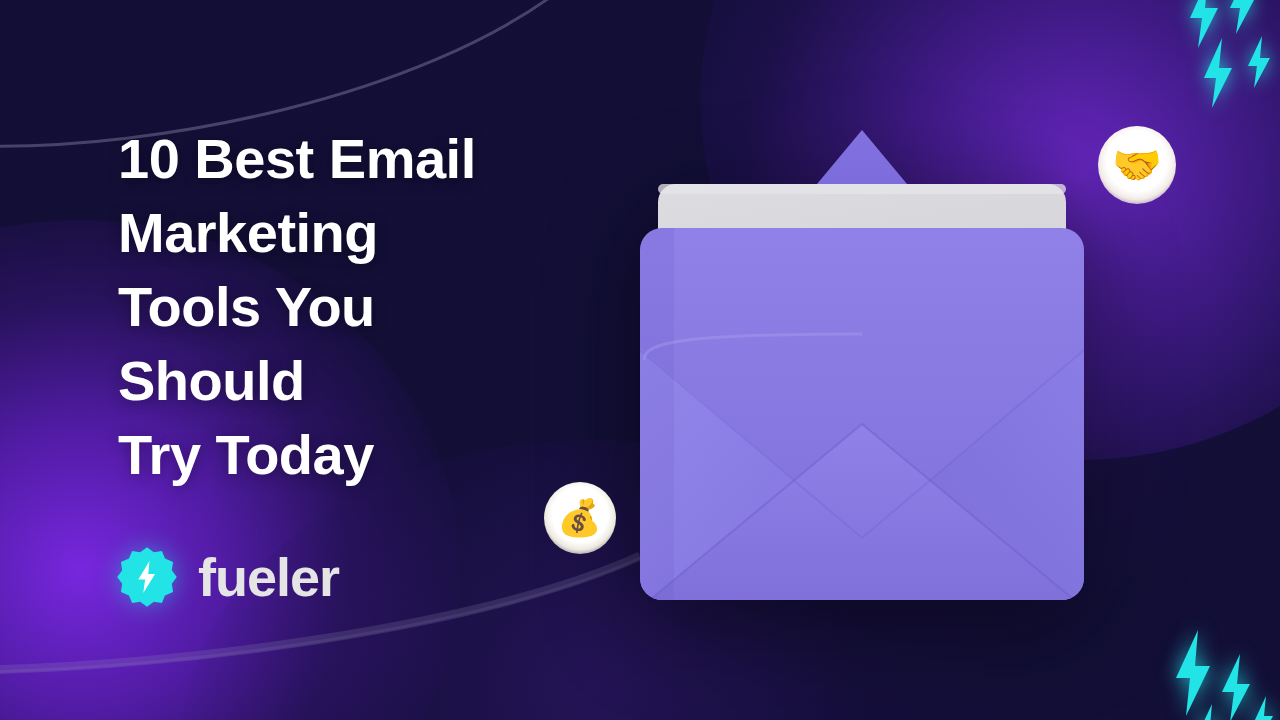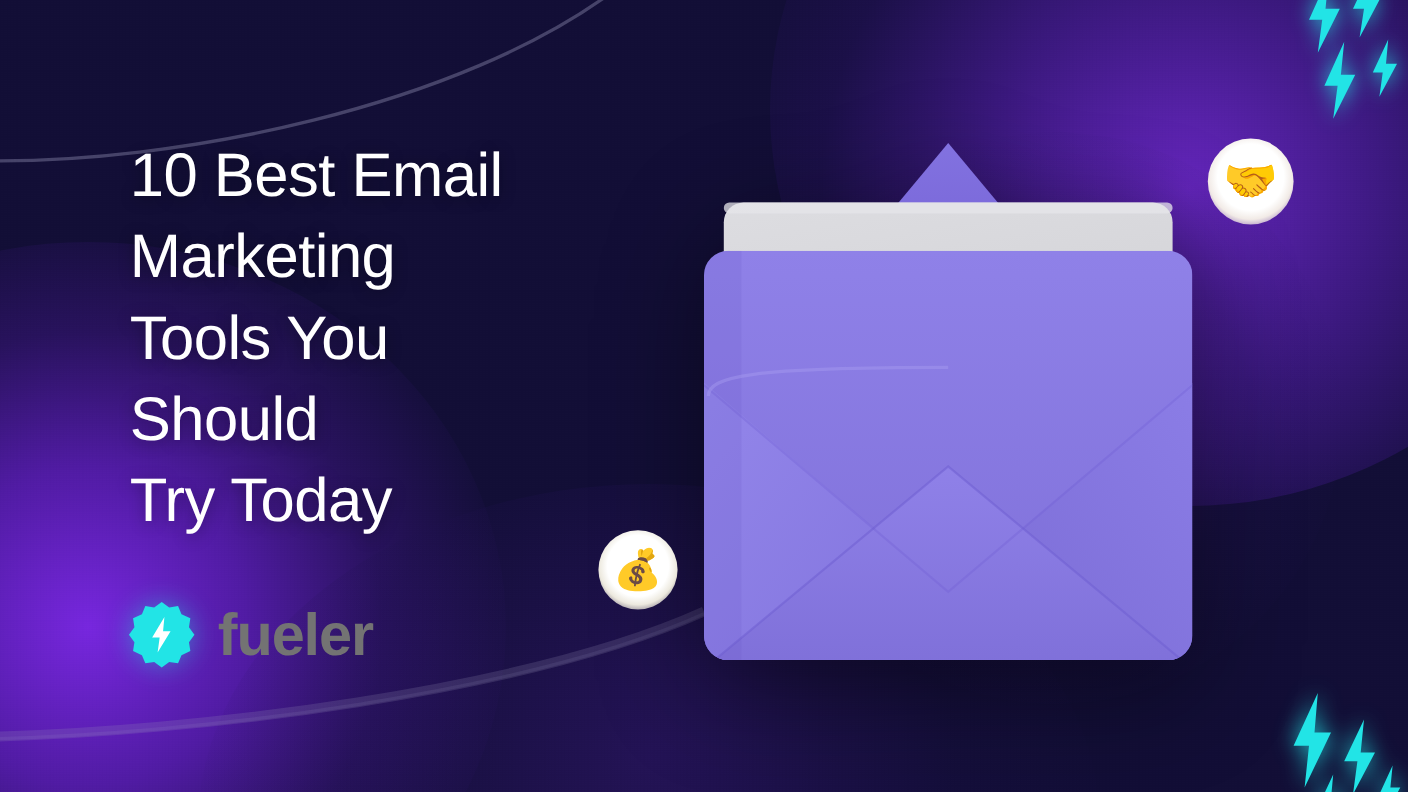--- a/index.html
+++ b/index.html
@@ -74,42 +74,42 @@
 
   .deco-lines { position:absolute; inset:0; }
 
   
   .headline {
     position:absolute;
     left:118px; top:122px;
     width:480px;
     color:#ffffff;
     font-size:56px;
-    font-weight:normal;
+    font-weight:bold;
     line-height:74px;
     letter-spacing:-0.5px;
     white-space:pre-line;
     text-shadow:0 2px 14px rgba(0,0,0,.35);
   }
 
   
   .logo-row {
     position:absolute;
     left:116px; top:546px;
     display:flex; align-items:center; gap:20px;
   }
   .logo-badge {
     position:relative;
     width:62px; height:62px;
     display:flex; align-items:center; justify-content:center;
     filter:drop-shadow(0 0 12px rgba(34,228,230,.45));
   }
   .logo-badge svg { width:62px; height:62px; display:block; }
   .logo-word {
-    color:#737373;
+    color:#e5e5e5;
     font-size:54px;
     font-weight:bold;
     letter-spacing:-1px;
     line-height:1;
   }
 
   
   .envelope {
     position:absolute;
     left:622px; top:108px;

